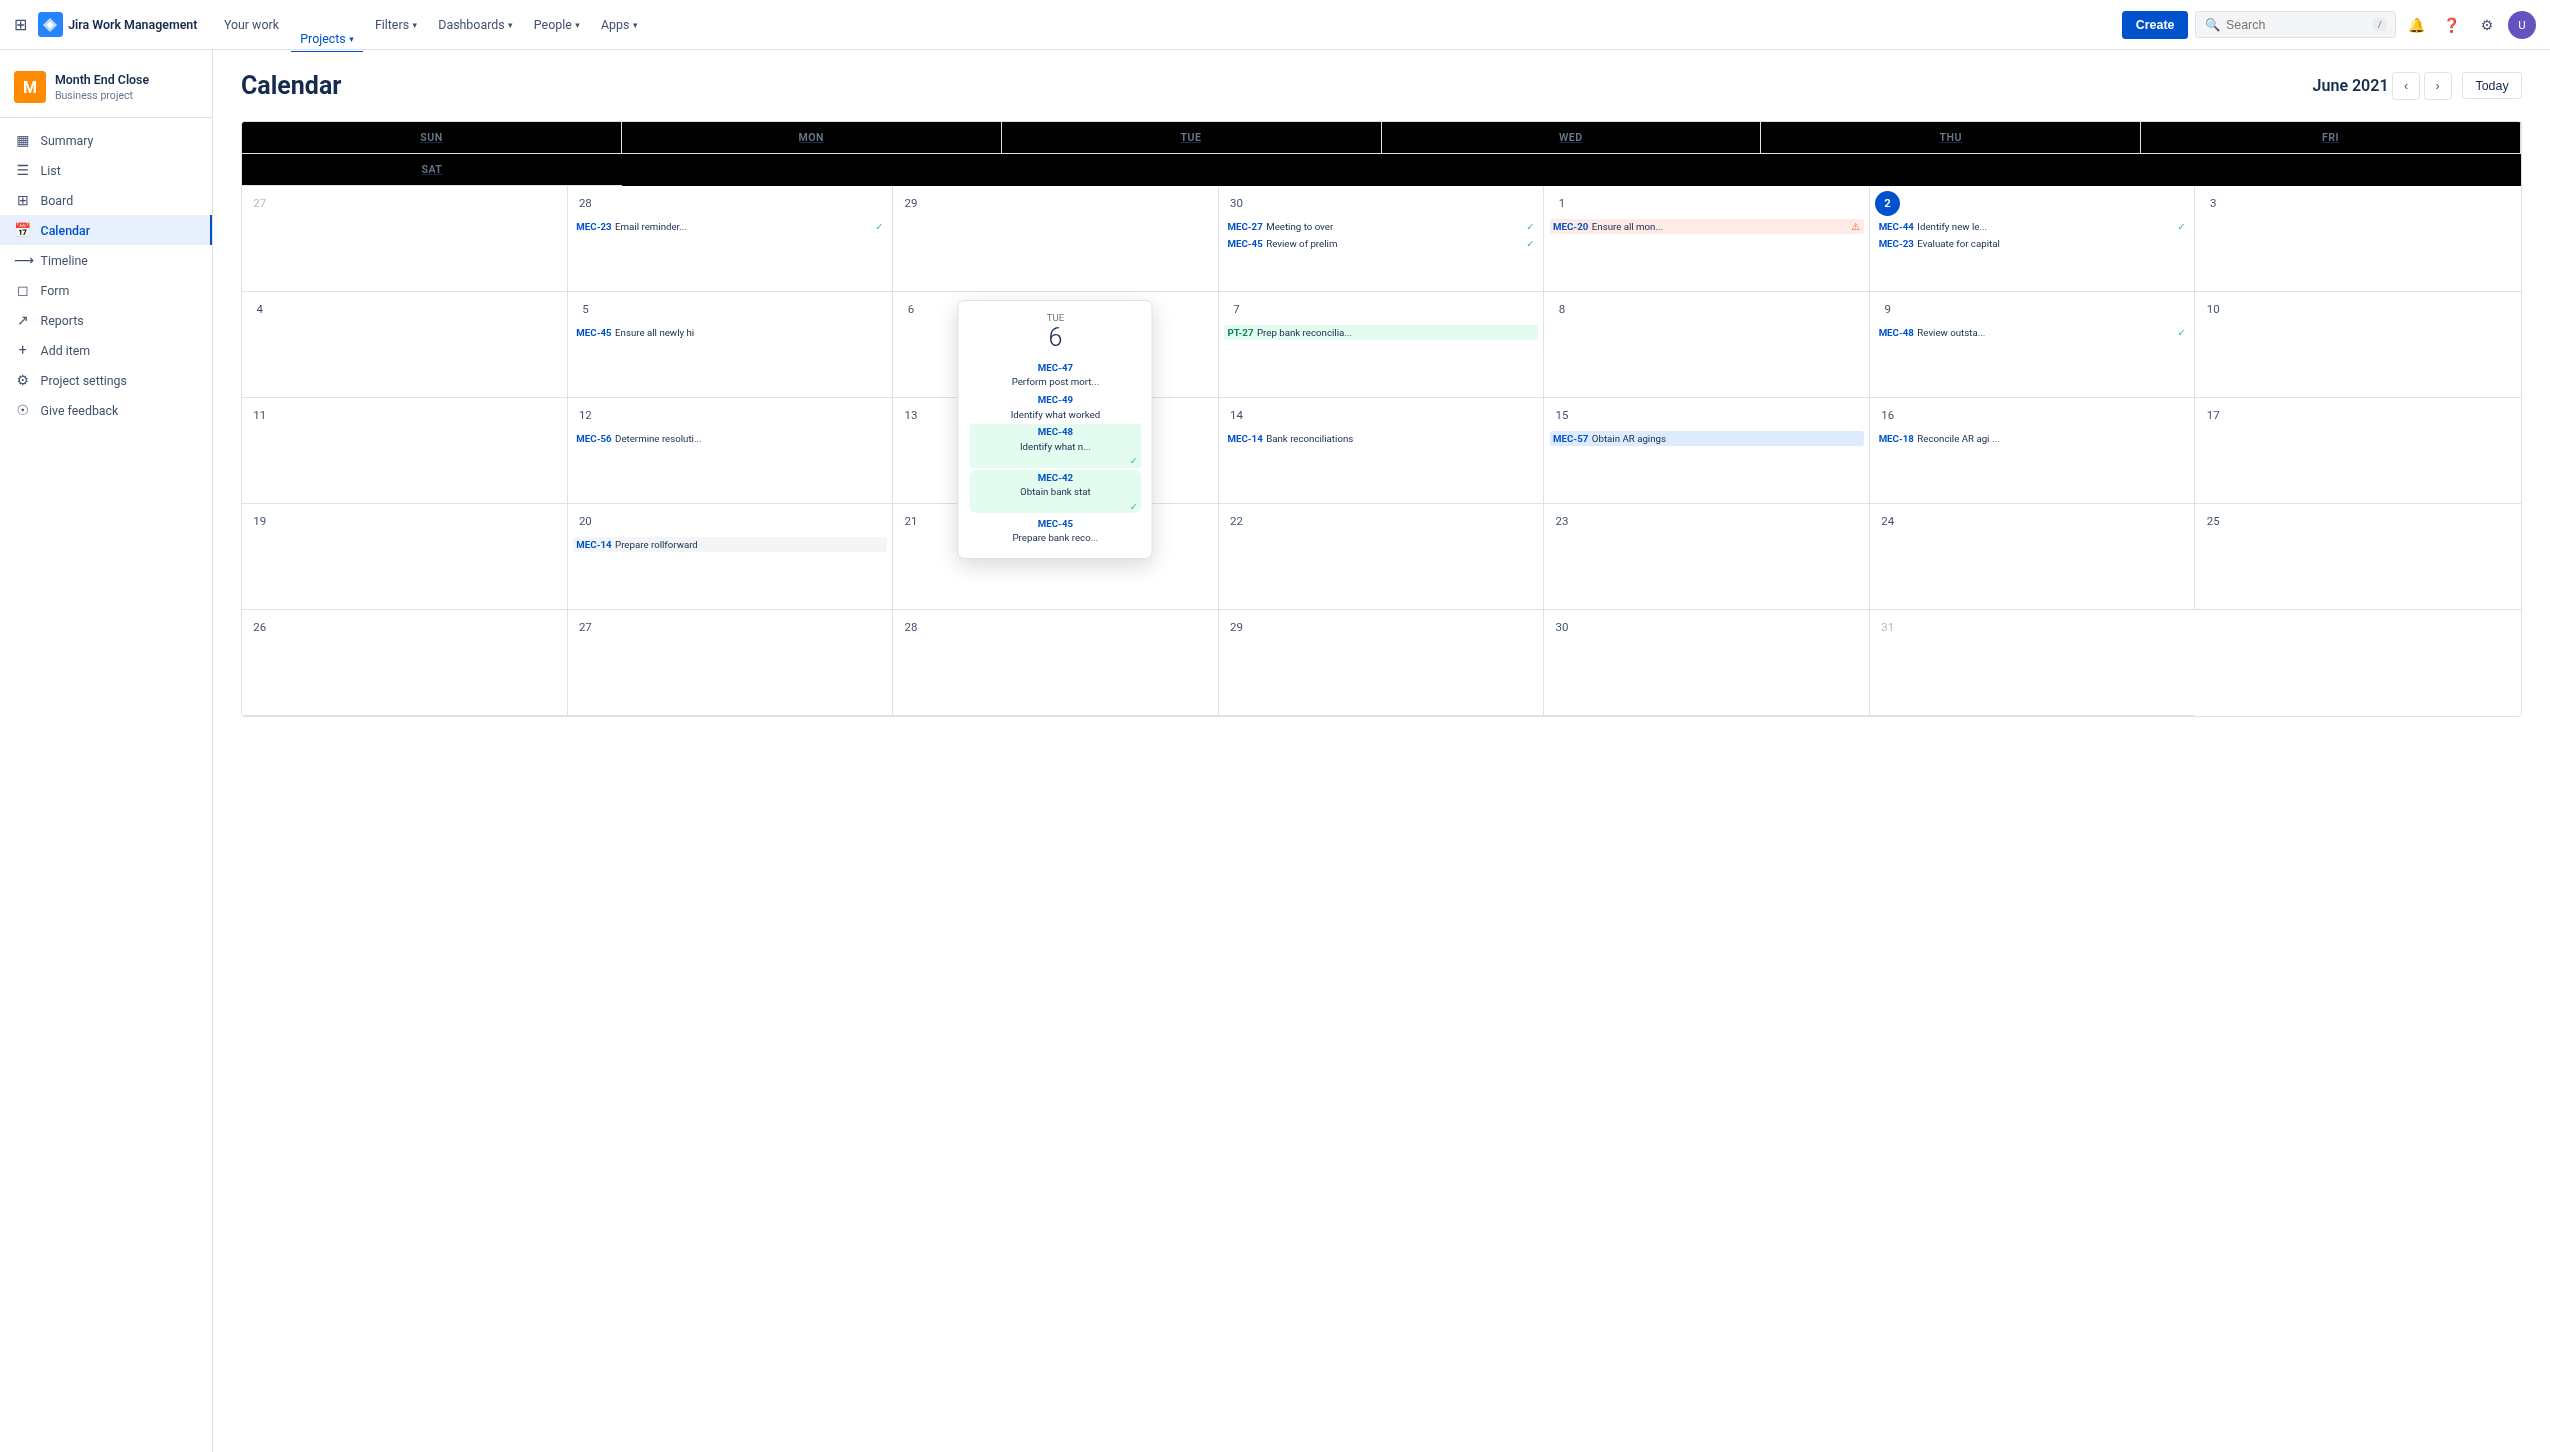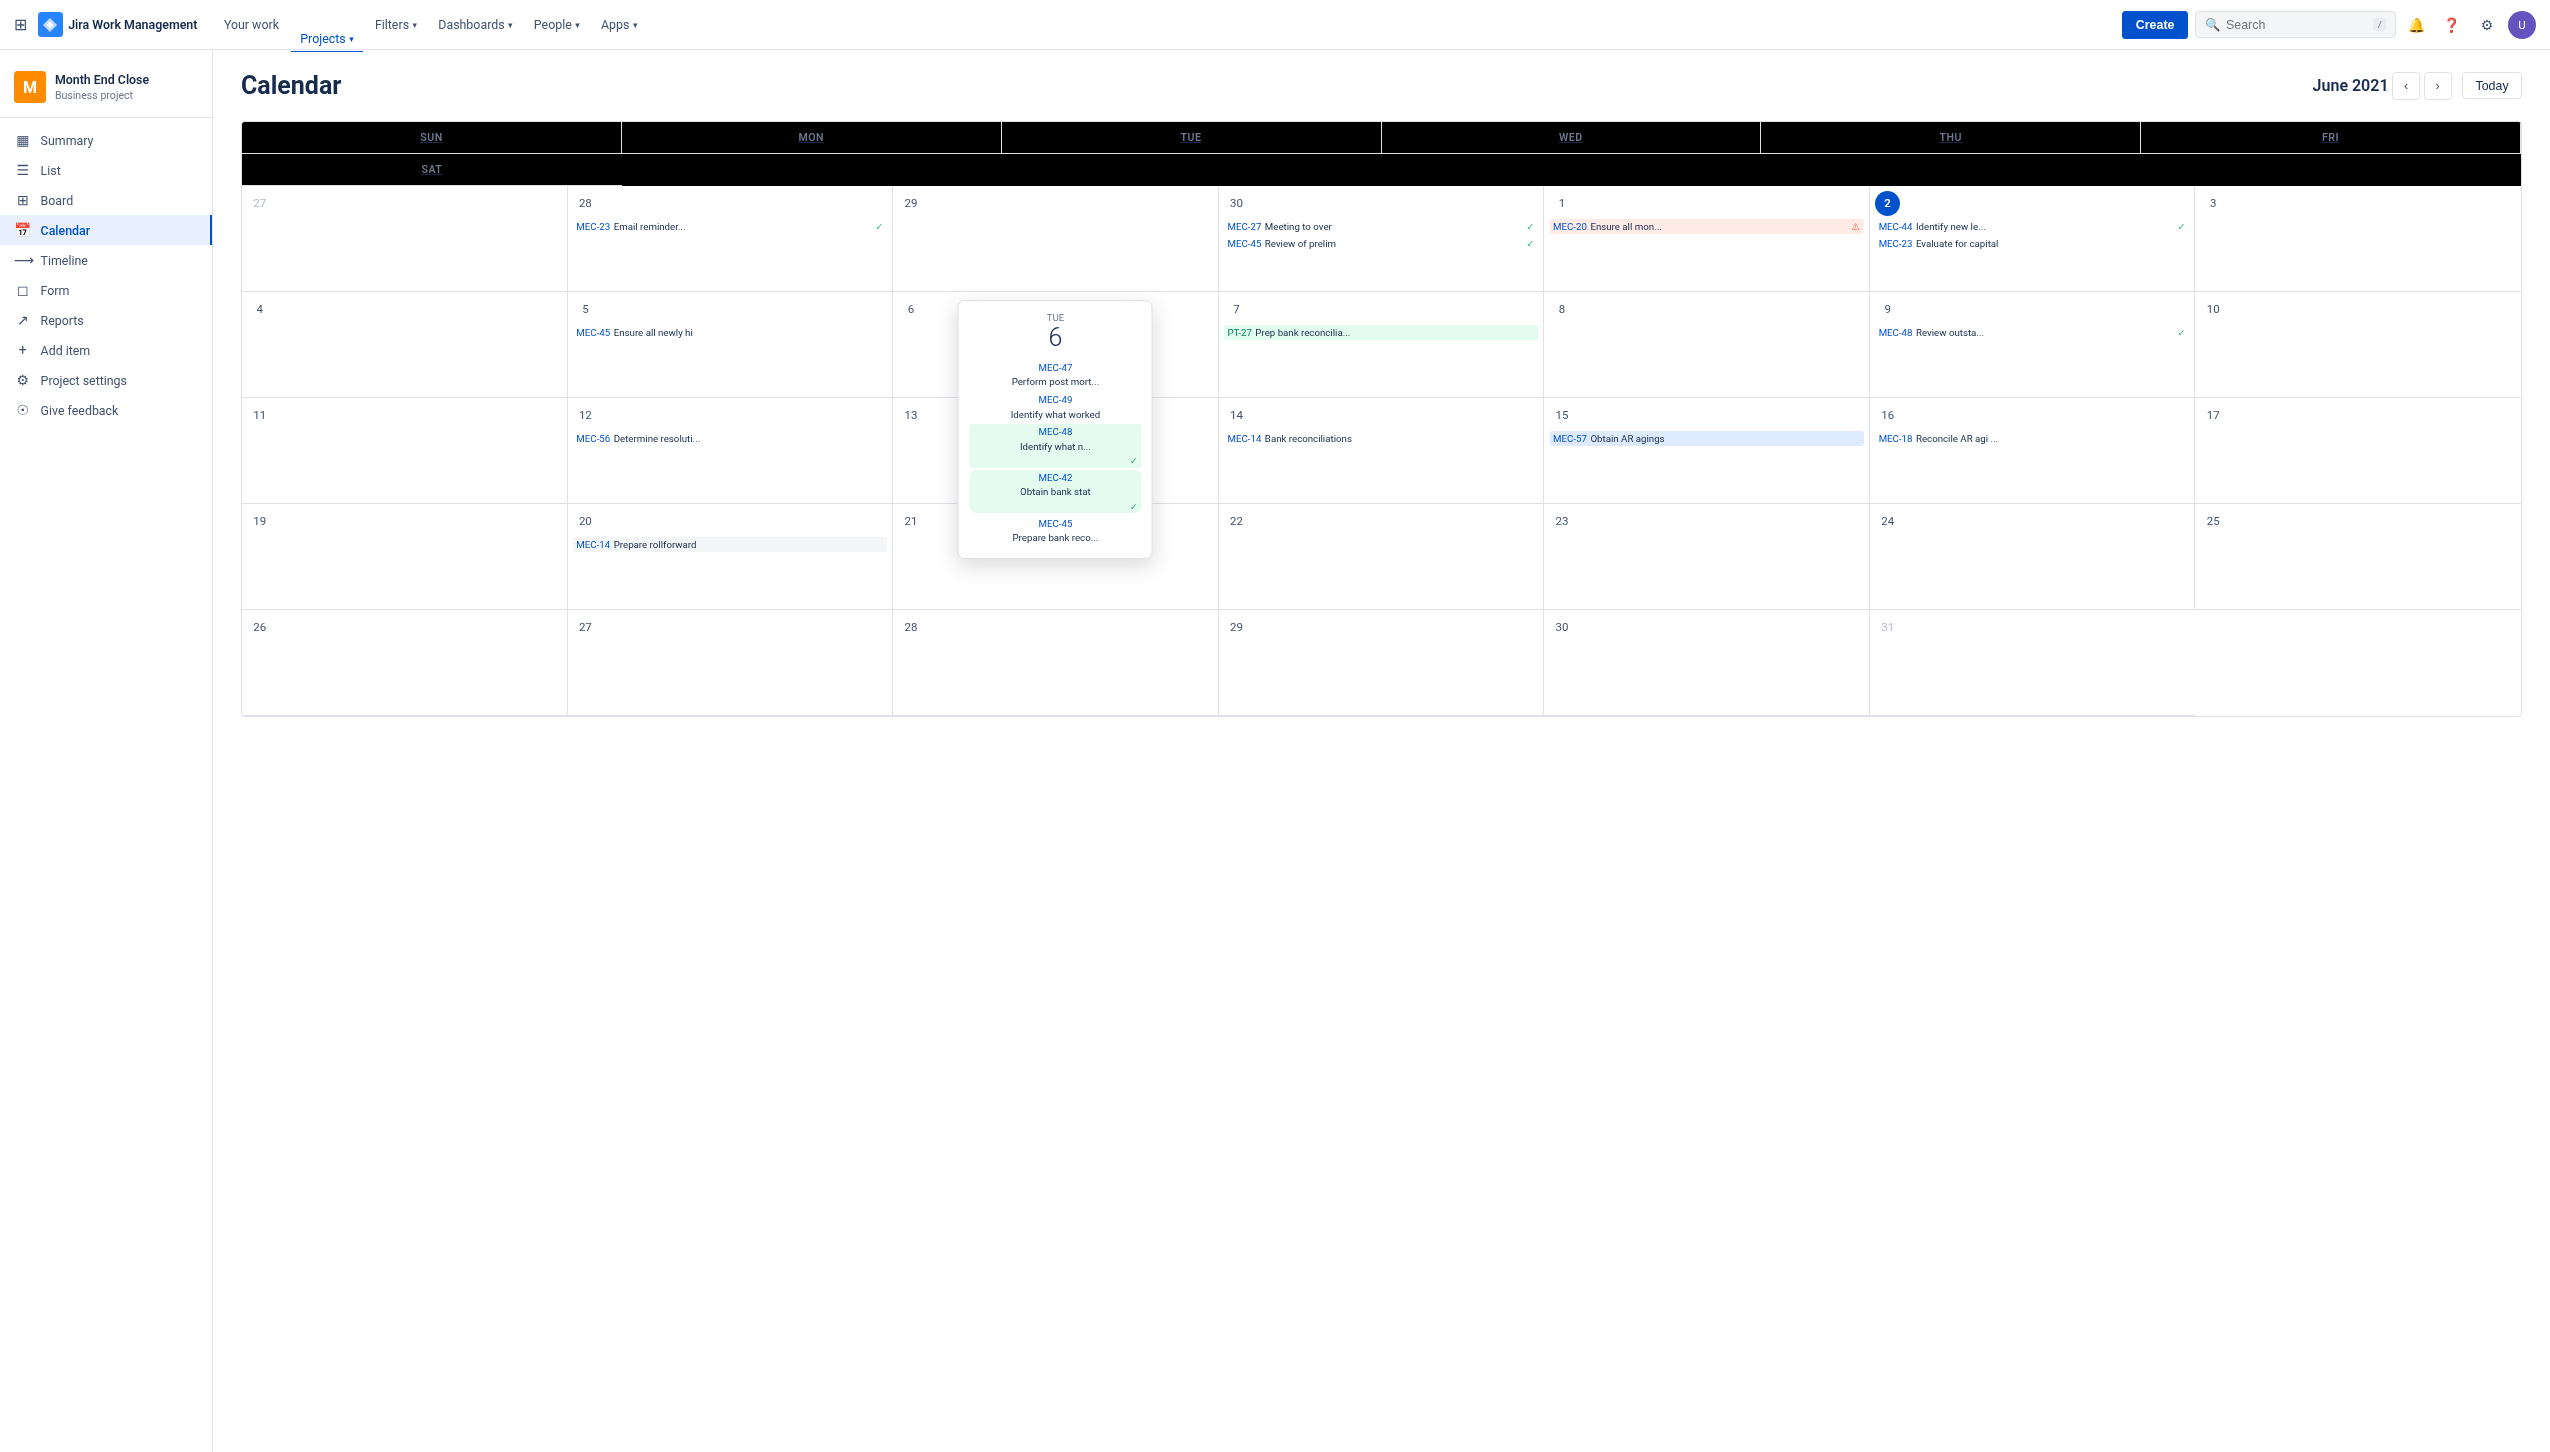--- a/index.html
+++ b/index.html
@@ -56,21 +56,21 @@
     .calendar-header { display: grid; grid-template-columns: repeat(6, 1fr); background: #000000; text-decoration: underline; }
     .cal-header-cell { text-align: center; padding: 8.9px 0; font-size: 10.6px; font-weight: 600; color: #6B778C; border-bottom: 0.9px solid #DFE1E6; border-right: 0.9px solid #DFE1E6; text-transform: uppercase; letter-spacing: 0.05em; }
     .cal-header-cell:last-child { border-right: none; }
     .calendar-body { display: grid; grid-template-columns: repeat(7, 1fr); }
     .cal-cell { min-height: 106px; border-right: 0.9px solid #DFE1E6; border-bottom: 0.9px solid #DFE1E6; padding: 5.3px; vertical-align: top; position: relative; }
     .cal-cell:last-child, .cal-cell:nth-child(7n) { border-right: none; }
     .cal-cell.other-month .cal-date { color: #B3BAC5; }
     .cal-date { font-size: 11.5px; color: #42526E; text-align: center; margin-bottom: 3.5px; width: 25px; height: 25px; display: flex; align-items: center; justify-content: center; border-radius: 50%; }
     .cal-date.today { background: #0052CC; color: #fff; font-weight: 600; }
     .cal-event { display: flex; align-items: center; gap: 3.5px; padding: 1.8px 3.5px; margin-bottom: 1.8px; border-radius: 2.7px; font-size: 9.7px; cursor: pointer; white-space: nowrap; overflow: hidden; }
-    .event-id { font-weight: 400; white-space: nowrap; }
+    .event-id { font-weight: 700; white-space: nowrap; }
     .event-id.mec { color: #0052CC; }
     .event-id.pt { color: #00875A; }
     .event-title { overflow: hidden; text-overflow: ellipsis; color: #172B4D; }
     .event-check { color: #36B37E; font-size: 9.7px; margin-left: auto; }
     .event-error { color: #FF5630; font-size: 9.7px; margin-left: auto; }
     .day-popup {
       position: absolute; background: #fff; border: 0.9px solid #DFE1E6;
       border-radius: 7px; box-shadow: 0 7px 21px rgba(0,0,0,0.15);
       z-index: 50; padding: 10.6px; width: 195px;
       top: 8.9px; left: 50%; transform: translateX(-50%);

